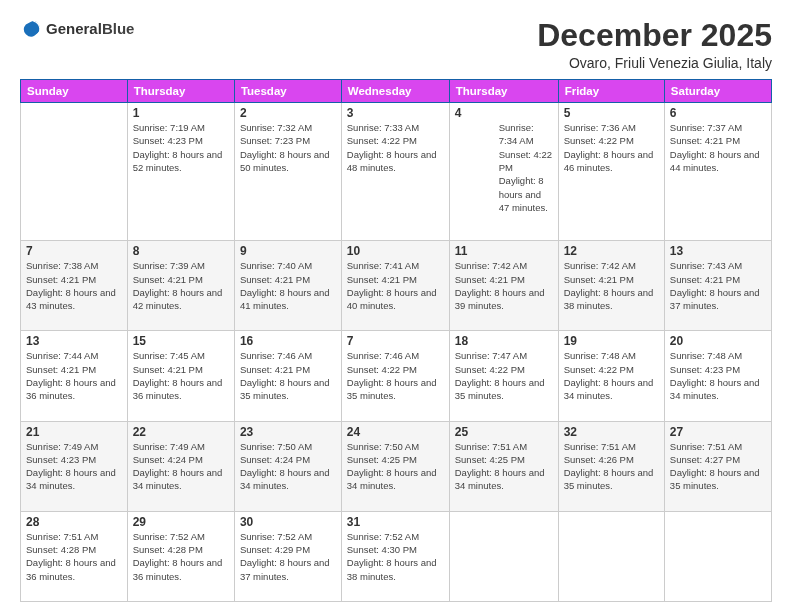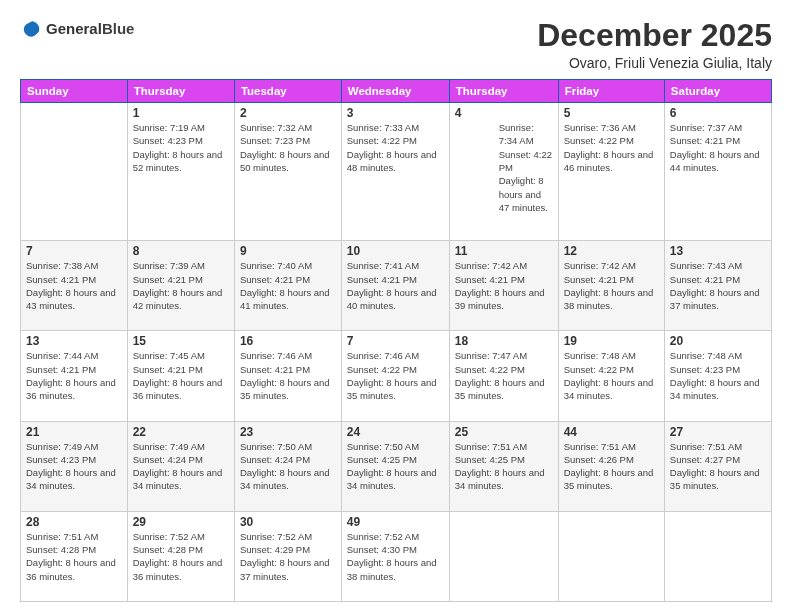--- a/index.html
+++ b/index.html
@@ -282,21 +282,21 @@
 Sunset: 4:25 PM
 Daylight: 8 hours and 34 minutes.</div>
           </td>
           <td>
             <span class="day-num">25</span>
             <div class="day-info" style="white-space: pre-line;">Sunrise: 7:51 AM
 Sunset: 4:25 PM
 Daylight: 8 hours and 34 minutes.</div>
           </td>
           <td>
-            <span class="day-num">44</span>
+            <span class="day-num">32</span>
             <div class="day-info" style="white-space: pre-line;">Sunrise: 7:51 AM
 Sunset: 4:26 PM
 Daylight: 8 hours and 35 minutes.</div>
           </td>
           <td>
             <span class="day-num">27</span>
             <div class="day-info" style="white-space: pre-line;">Sunrise: 7:51 AM
 Sunset: 4:27 PM
 Daylight: 8 hours and 35 minutes.</div>
           </td>
@@ -314,21 +314,21 @@
 Sunset: 4:28 PM
 Daylight: 8 hours and 36 minutes.</div>
           </td>
           <td>
             <span class="day-num">30</span>
             <div class="day-info" style="white-space: pre-line;">Sunrise: 7:52 AM
 Sunset: 4:29 PM
 Daylight: 8 hours and 37 minutes.</div>
           </td>
           <td>
-            <span class="day-num">49</span>
+            <span class="day-num">31</span>
             <div class="day-info" style="white-space: pre-line;">Sunrise: 7:52 AM
 Sunset: 4:30 PM
 Daylight: 8 hours and 38 minutes.</div>
           </td>
           <td class="empty-cell"></td>
           <td class="empty-cell"></td>
           <td class="empty-cell"></td>
         </tr>
       </tbody>
   </table>

